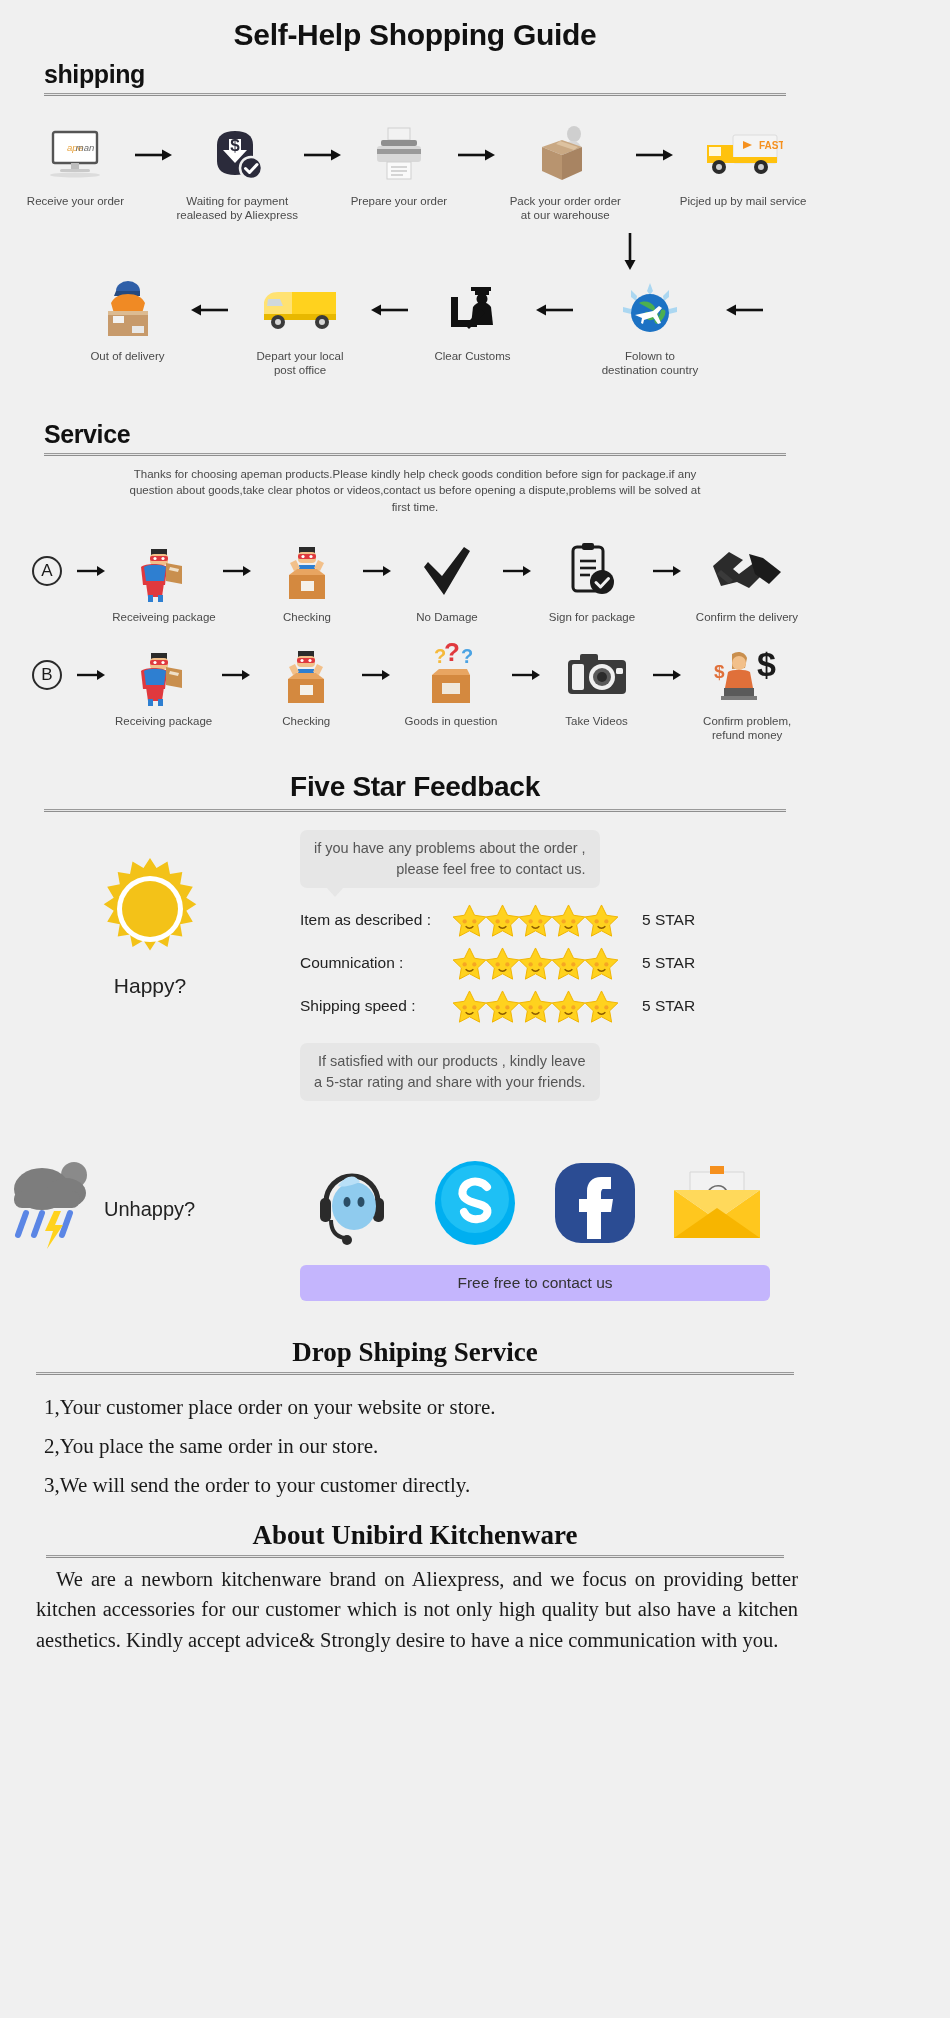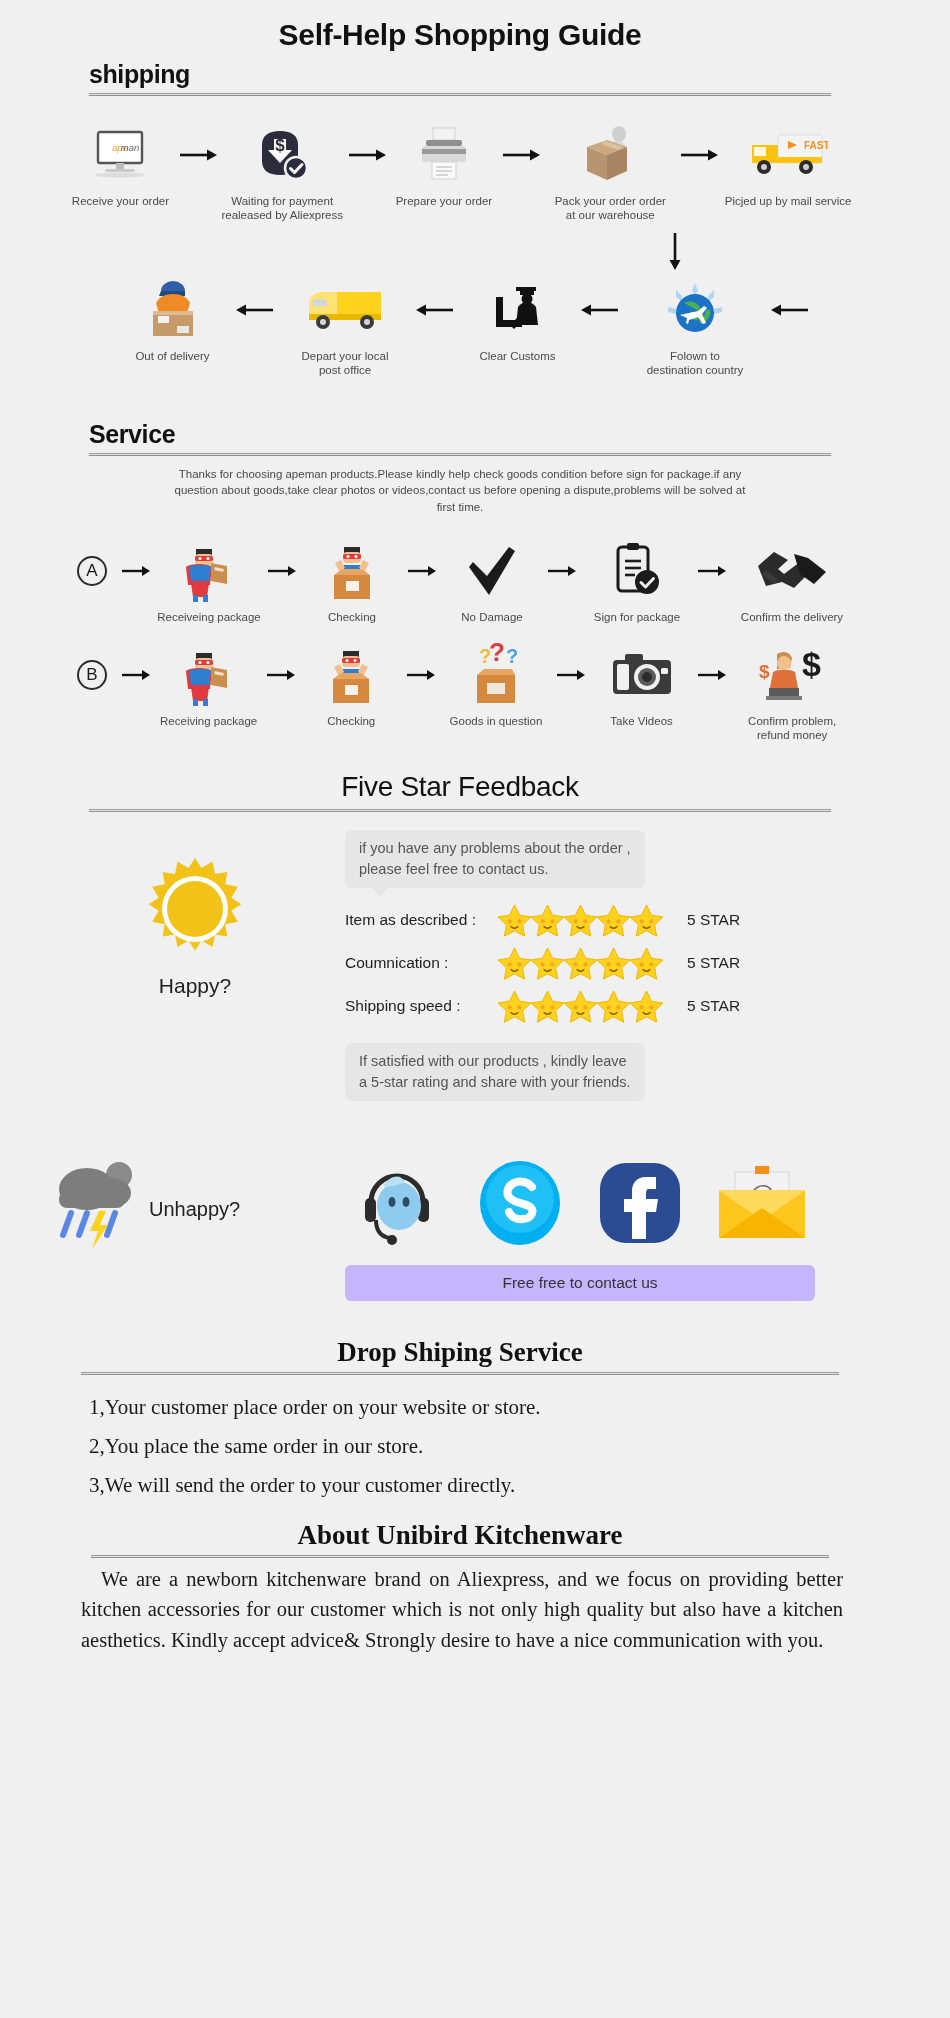--- a/index.html
+++ b/index.html
@@ -3,21 +3,21 @@
 <meta charset="utf-8">
 <style>
   * { box-sizing: border-box; margin: 0; padding: 0; }
   html, body {
     width: 950px;
     background: #f0f0f0;
     font-family: "Liberation Sans", sans-serif;
   }
   body { width: 950px; height: 2018px; position: relative; overflow: hidden; }
 
-  .page { width: 830px; position: relative; margin-left: 45px; }
+  .page { width: 830px; position: relative; }
 
   
   .main-title {
     text-align: center;
     font-size: 30px;
     font-weight: bold;
     color: #111;
     letter-spacing: -0.3px;
     padding-top: 18px;
   }
@@ -81,38 +81,39 @@
   }
   .circ {
     width: 30px; height: 30px; border-radius: 50%;
     border: 2px solid #2a2a2a;
     display: flex; align-items: center; justify-content: center;
     font-size: 17px; color: #1c1c1c; font-weight: 400;
   }
 
   
   .fs-title {
-    text-align: center; font-size: 28px; font-weight: normal; color: #111;
+    text-align: center; font-size: 28px; font-weight: bold; color: #111;
     letter-spacing: -0.3px;
   }
   .feedback-wrap { display: flex; align-items: flex-start; padding: 18px 0 0 0; }
   .happy-col { width: 300px; display:flex; flex-direction:column; align-items:center; padding-top: 26px; }
   .happy-label { font-size: 21px; color:#222; margin-top: 8px; font-family:"Liberation Sans",sans-serif;}
   .fb-col { flex: 1; padding-right: 72px; }
 
   .bubble {
     background: #e6e6e6;
     border-radius: 7px;
     color: #555;
     font-size: 14.5px;
     line-height: 1.45;
     padding: 8px 14px;
     display: inline-block;
     position: relative;
     max-width: 355px;
+    text-align: right;
   }
   .bubble.tail::after{
     content:""; position:absolute; left: 26px; bottom:-9px;
     border-left: 9px solid transparent; border-right: 9px solid transparent;
     border-top: 10px solid #e6e6e6;
   }
   .rate-row { display:flex; align-items:center; margin-top: 10px; }
   .rate-label { width: 152px; font-size: 15.5px; color:#222; }
   .stars { width: 176px; display:flex; align-items:center; }
   .rate-val { font-size: 15.5px; color:#222; margin-left: 14px; }

